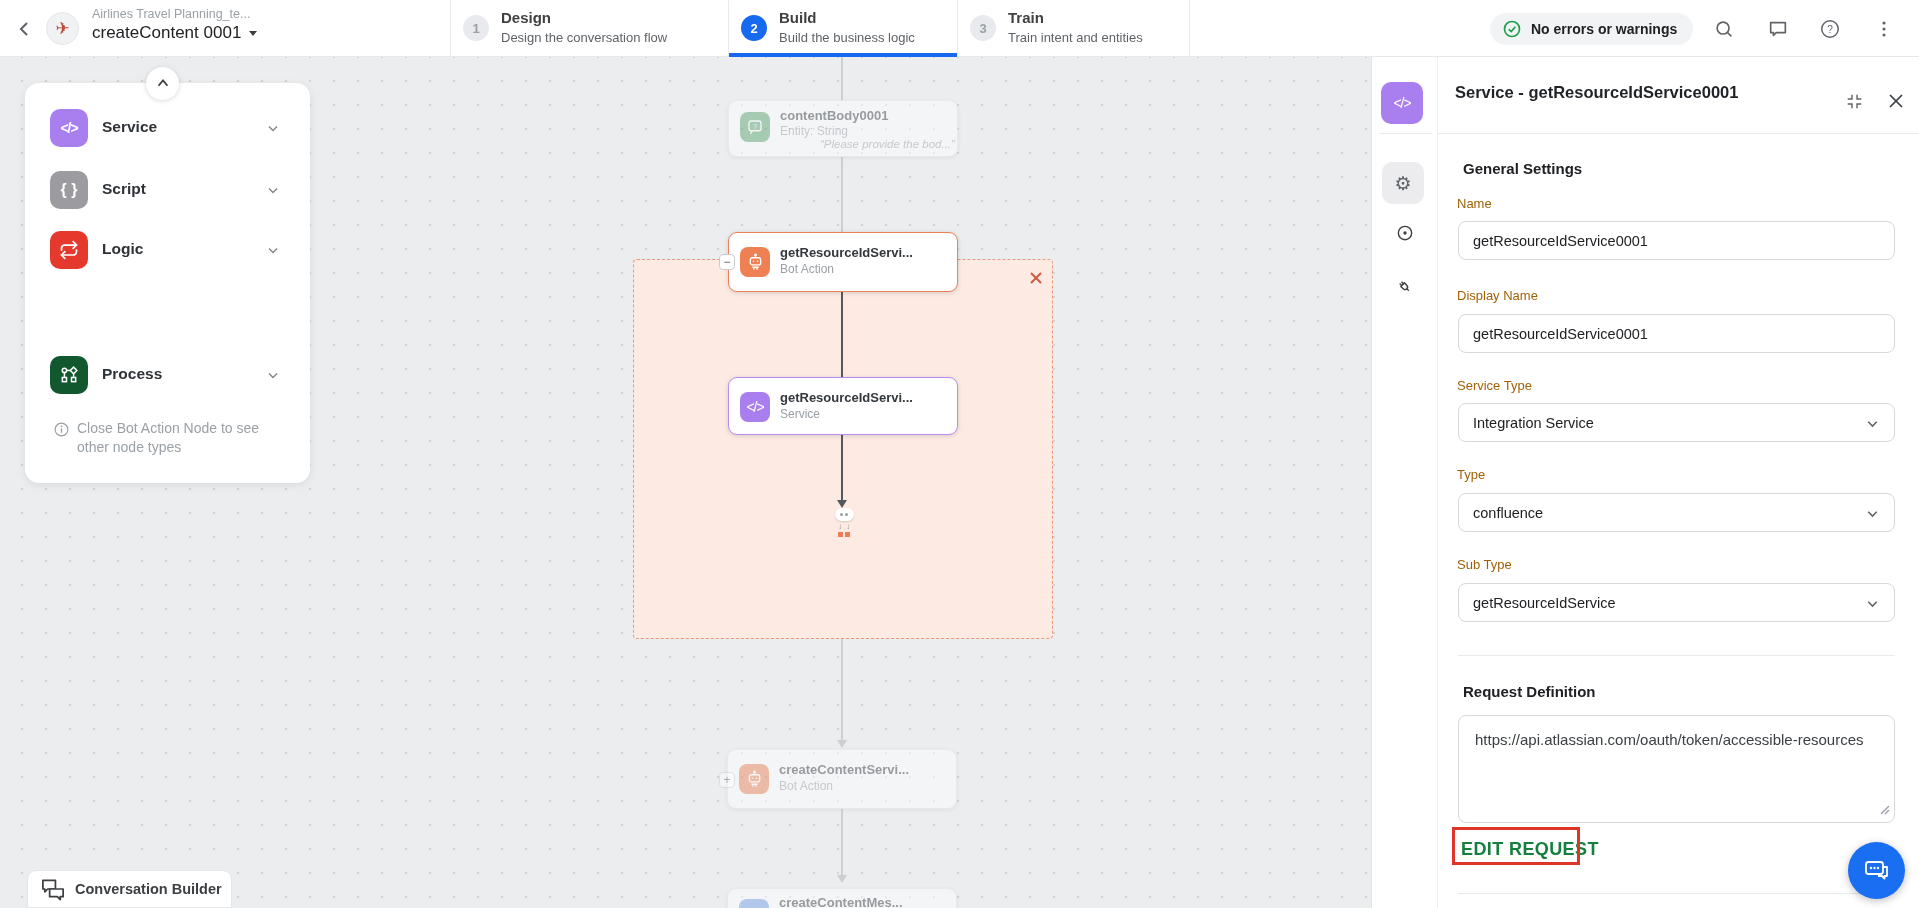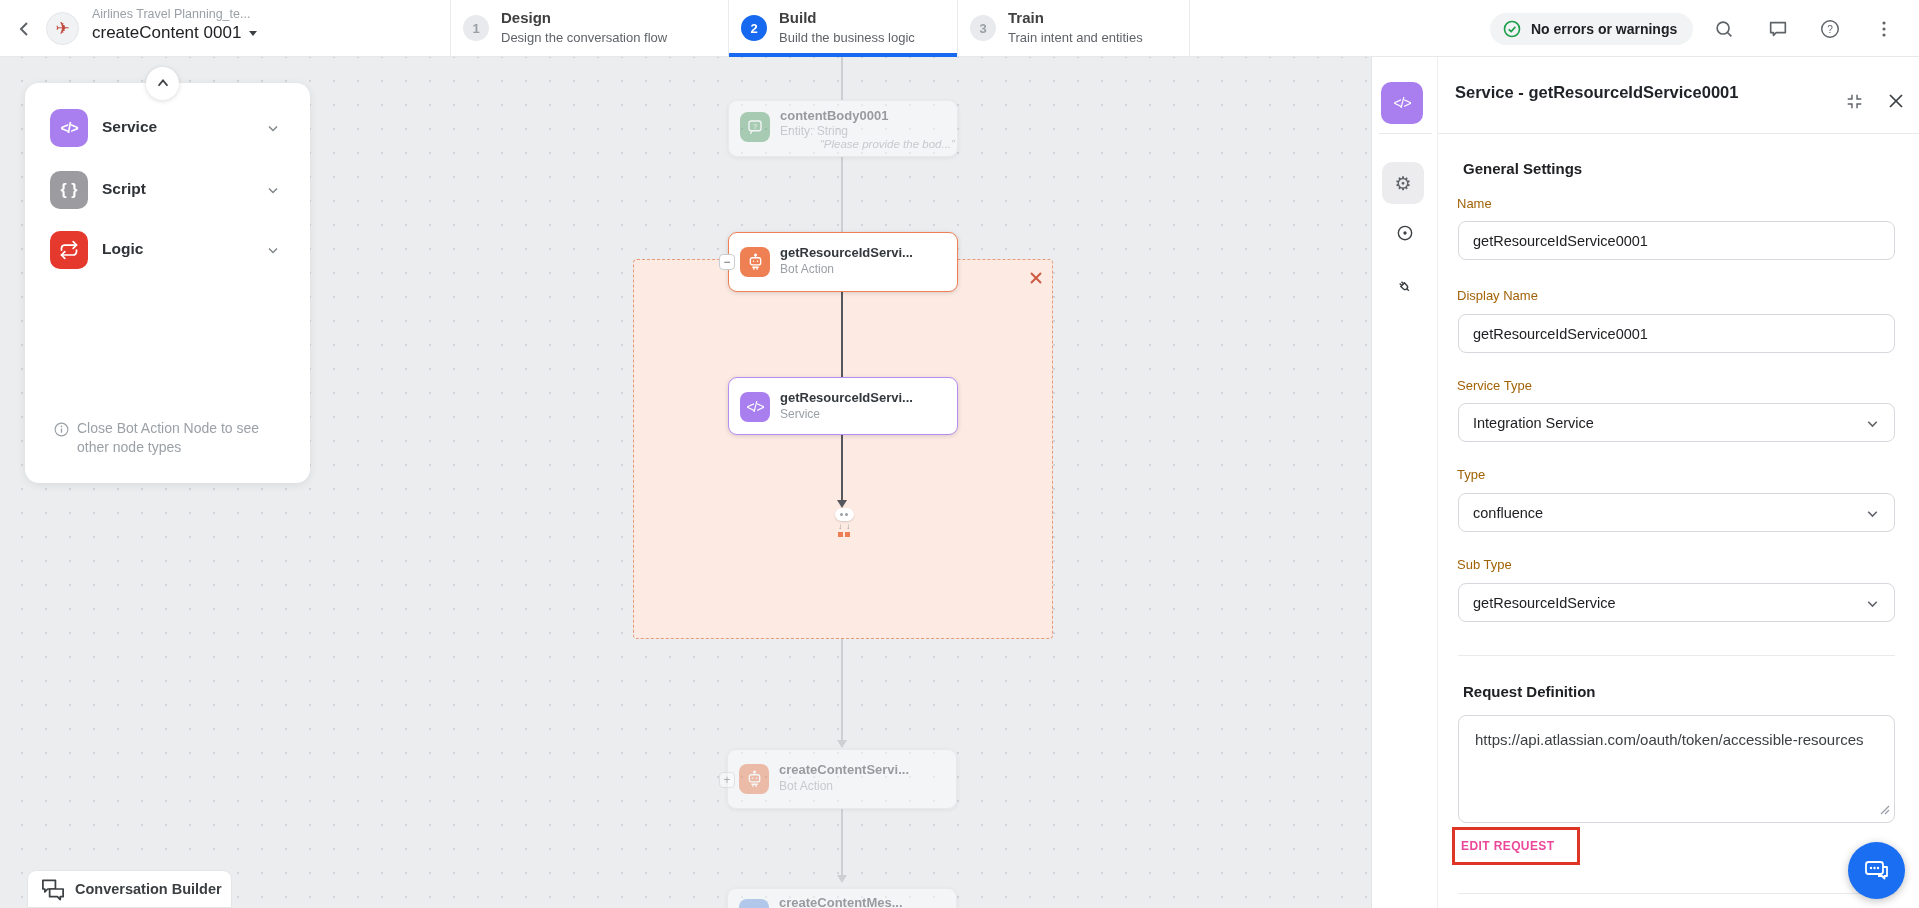--- a/index.html
+++ b/index.html
@@ -111,21 +111,21 @@
   .panel-close { left:446px; top:32px; width:24px; height:24px; }
   .p-divider { position:absolute; left:0; width:481px; height:1px; background:#e8eaed; }
   .p-divider.inset { left:20px; width:437px; }
   .section-h { position:absolute; left:17px; font-size:15px; font-weight:700; color:#202124;margin-left:8px; }
   .f-label { position:absolute; left:19px; font-size:13px; color:#a16207; }
   .f-input { position:absolute; left:20px; width:437px; height:39px; border:1px solid #d5d8dc; border-radius:8px; font-family:"Liberation Sans",sans-serif; font-size:14.5px; color:#202124; padding:0 14px; background:#fff; }
   .f-select { position:absolute; left:20px; width:437px; height:39px; border:1px solid #d5d8dc; border-radius:8px; background:#fff; display:flex; align-items:center; padding:0 14px; font-size:14.5px; color:#202124; cursor:pointer; }
   .f-select .sel-chev { position:absolute; right:13px; top:11px; }
   .f-textarea { position:absolute; left:20px; top:658px; width:437px; height:108px; border:1px solid #d5d8dc; border-radius:8px; font-family:"Liberation Sans",sans-serif; font-size:15px; line-height:23px; color:#3c4043; padding:12px 16px; resize:none; word-break:break-all; }
   .resize-handle { position:absolute; left:440px; top:746px; pointer-events:none; }
-  .edit-request { position:absolute; left:23px; top:782px; font-size:12px; font-weight:700; letter-spacing:.4px; color:#ec4899; background:none; border:none; cursor:pointer; }
+  .edit-request { position:absolute; left:23px; top:782px; font-size:18px; font-weight:700; letter-spacing:.4px; color:#15803d; background:none; border:none; cursor:pointer; }
   .edit-highlight { position:absolute; left:14px; top:770px; width:128px; height:38px; border:3px solid #de3526; pointer-events:none; }
   .chat-fab { position:absolute; left:410px; top:785px; width:57px; height:57px; border-radius:50%; background:#1a6ef2; border:none; display:flex; align-items:center; justify-content:center; cursor:pointer; box-shadow:0 2px 8px rgba(0,0,0,.25); }
 
   svg { display:block; }
 </style>
 </head>
 <body>
 
 <div class="app">
 
@@ -358,20 +358,39 @@
               <path d="M21 12v2a4 4 0 0 1-4 4H3"></path>
             </svg>
         </span>
         <span class="p-label">Logic</span>
         <span class="p-chev">
             <svg width="16" height="16" viewBox="0 0 20 20">
               <polyline points="5,8 10,13 15,8" fill="none" stroke="#80868b" stroke-width="1.8"></polyline>
             </svg>
           </span>
       </div>
+      <div class="pal-item pi-process">
+        <span class="p-icon" style="background:#11582e;">
+          <svg width="20" height="20" viewBox="0 0 24 24" fill="none" stroke="#fff" stroke-width="1.8">
+              <circle cx="6.5" cy="6.5" r="2.6"></circle>
+              <rect x="14.7" y="3.7" width="5.6" height="5.6" transform="rotate(45 17.5 6.5)"></rect>
+              <rect x="4" y="15" width="5" height="5"></rect>
+              <rect x="15" y="15" width="5" height="5"></rect>
+              <line x1="9.4" y1="6.5" x2="13.7" y2="6.5"></line>
+              <line x1="6.5" y1="9.4" x2="6.5" y2="14.6"></line>
+              <line x1="17.5" y1="10.3" x2="17.5" y2="14.6"></line>
+            </svg>
+        </span>
+        <span class="p-label">Process</span>
+        <span class="p-chev">
+            <svg width="16" height="16" viewBox="0 0 20 20">
+              <polyline points="5,8 10,13 15,8" fill="none" stroke="#80868b" stroke-width="1.8"></polyline>
+            </svg>
+          </span>
+      </div>
 
       <div class="pal-note">
         <span class="note-ic">
           <svg width="17" height="17" viewBox="0 0 24 24">
               <circle cx="12" cy="12" r="9" fill="none" stroke="#9aa0a6" stroke-width="1.6"></circle>
               <line x1="12" y1="10.5" x2="12" y2="16.5" stroke="#9aa0a6" stroke-width="1.8"></line>
               <circle cx="12" cy="7.5" r="1.2" fill="#9aa0a6"></circle>
             </svg>
         </span>
         <span class="note-tx">Close Bot Action Node to see other node types</span>

